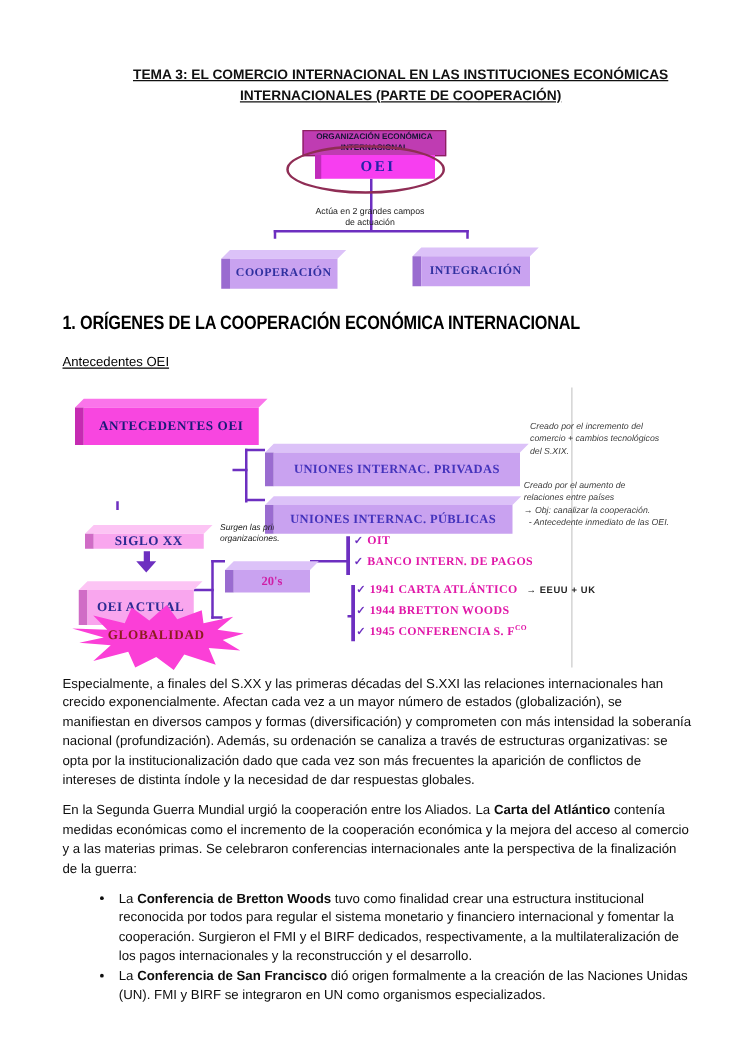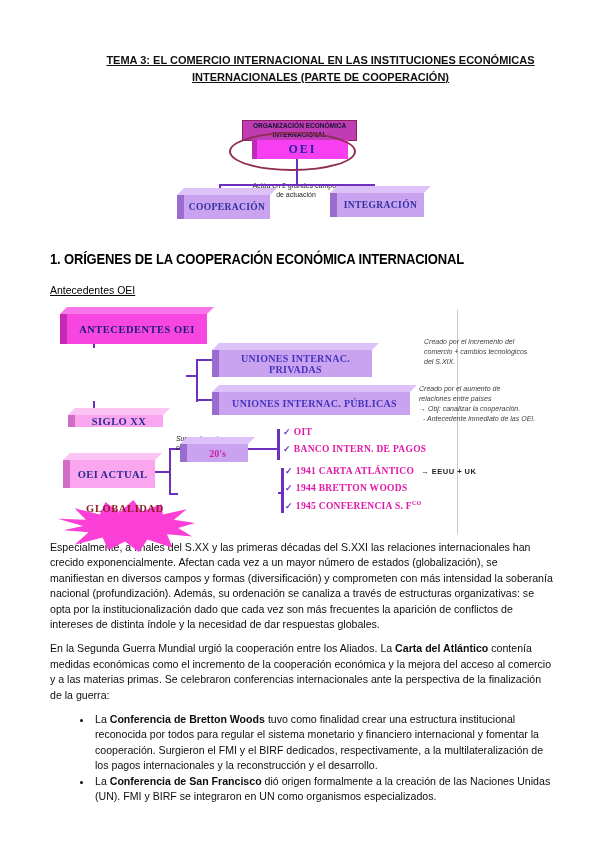--- a/index.html
+++ b/index.html
@@ -7,25 +7,25 @@
   .page {
     position:relative; width:600px; height:848px; margin:0 auto;
     background:#ffffff; overflow:hidden;
     font-family:"Liberation Sans", sans-serif; color:#111;
   }
   
   .title { position:absolute; top:52px; left:0; width:600px; text-align:center;
            font-size:11px; font-weight:bold; line-height:17px; }
   .title div { text-decoration:underline;padding-left:41px; }
   
-  .abs { position:absolute;margin-top:16px; }
+  .abs { position:absolute; }
   .ln  { position:absolute; background:#6d2fc0; }
   .serif { font-family:"Liberation Serif", serif; font-weight:bold; }
   
-  .b3 { position:absolute; --d:7px; }
+  .b3 { position:absolute;margin-top:12px; --d:7px; }
   .b3::before { content:""; position:absolute; left:0; right:0; top:0; height:var(--d);
                 background:var(--t); transform:skewX(-45deg); transform-origin:0 100%; }
   .b3::after  { content:""; position:absolute; left:0; top:var(--d); bottom:0; width:var(--d);
                 background:var(--s); }
   .b3 .face { position:absolute; left:var(--d); right:0; top:var(--d); bottom:0;
               background:var(--f); display:flex; flex-direction:column;
               align-items:center; justify-content:center; text-align:center; z-index:1; }
   .pinkbox   { --f:#f9a6ee; --s:#d06cc6; --t:#fcc4f4; }
   .brightbox { --f:#f846e0; --s:#c52bb2; --t:#fa74ea; }
   .lavbox    { --f:#c9a2f0; --s:#9a6cd0; --t:#dcc2f8; }
@@ -55,21 +55,21 @@
         text-decoration:underline; color:#000; }
   
   .flow { position:absolute; left:0; top:300px; width:600px; height:242px; }
   .grayline { position:absolute; left:457px; top:10px; width:1px; height:224px; background:#cbcbcb; }
   .antbox  { left:60px;  top:7px;   width:147px; height:37px; }
   .antbox .face { font-size:10.5px; color:#1a1a78; letter-spacing:.5px; }
   .revbox  { left:68px;  top:47px;  width:118px; height:55px; }
   .sigbox  { left:68px;  top:108px; width:95px;  height:19px; }
   .oeiabox { left:63px;  top:153px; width:92px;  height:35px; z-index:1; }
   .revbox .face, .sigbox .face, .oeiabox .face { font-size:10.5px; color:#2a2a92; line-height:13px; letter-spacing:.4px; }
-  .privbox { left:212px; top:43px;  width:160px; height:34px;padding-left:44px; }
+  .privbox { left:212px; top:43px;  width:204px; height:34px;padding-left:44px; }
   .pubbox  { left:212px; top:85px;  width:198px; height:30px; }
   .privbox .face, .pubbox .face { font-size:10px; color:#4433bc; letter-spacing:.3px; }
   .box20   { left:180px; top:137px; width:68px;  height:25px; z-index:1; }
   .box20 .face { font-size:10px; color:#cf1fa6; }
   .gmbox   { left:178px; top:169px; width:100px; height:51px; z-index:3; }
   .gmbox .face { font-size:10.5px; color:#c2239e; line-height:13px; }
   .arrow-shaft { left:115px; top:141px; width:5px; height:9px; background:#6d2fc0; }
   .arrow-head  { left:109px; top:149px; width:0; height:0;
                  border-left:8.5px solid transparent; border-right:8.5px solid transparent;
                  border-top:9px solid #6d2fc0; }

